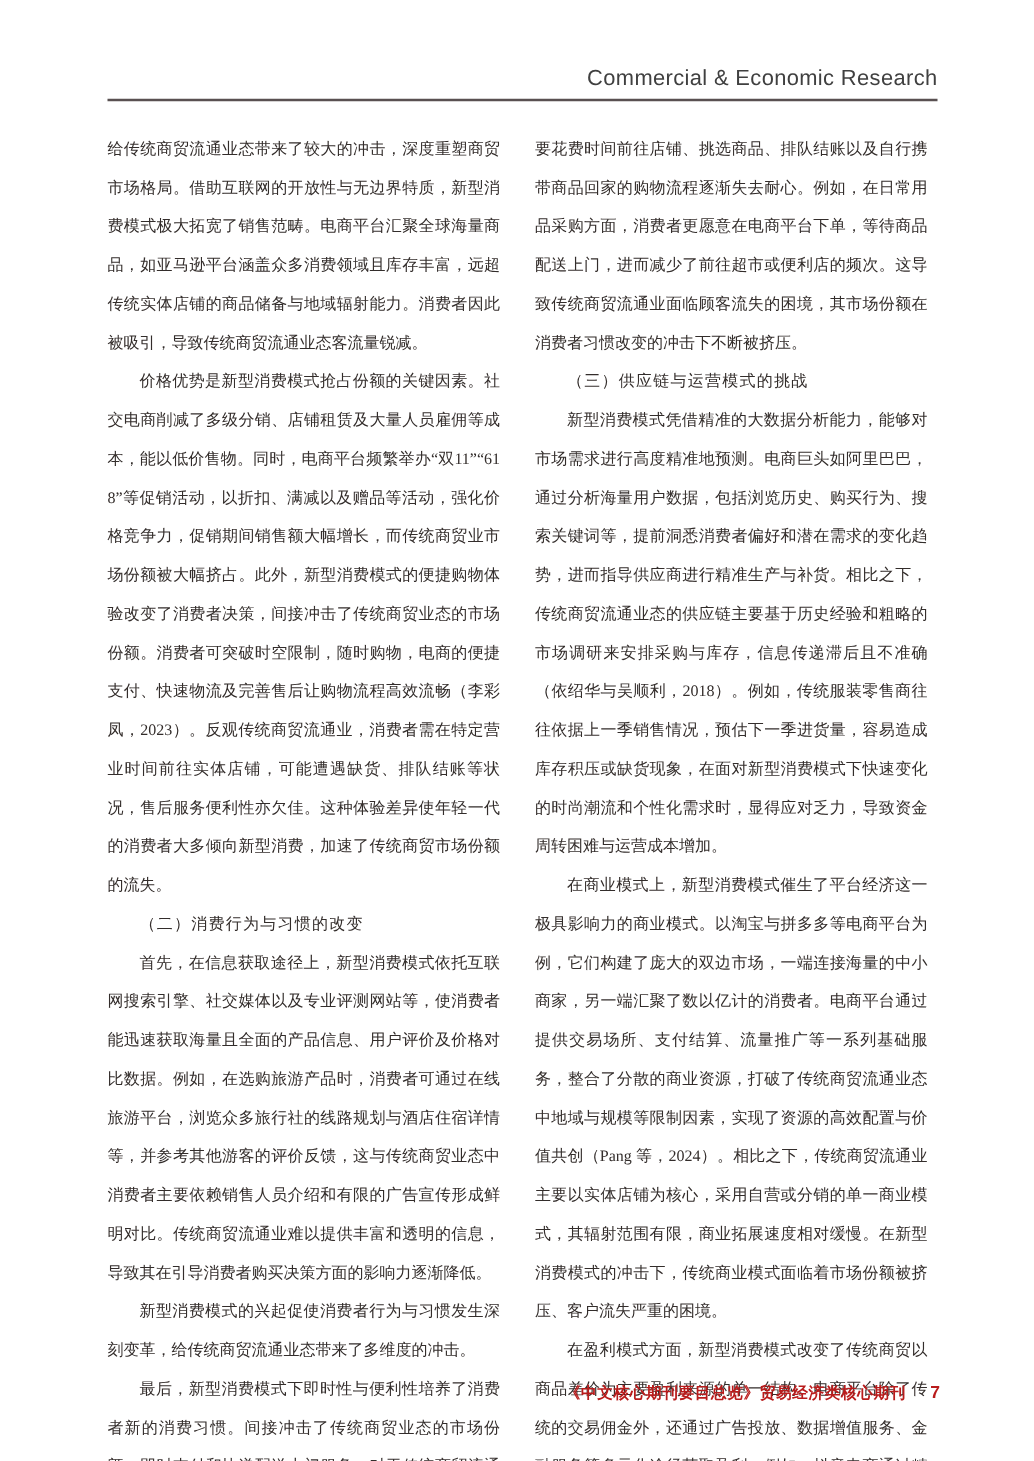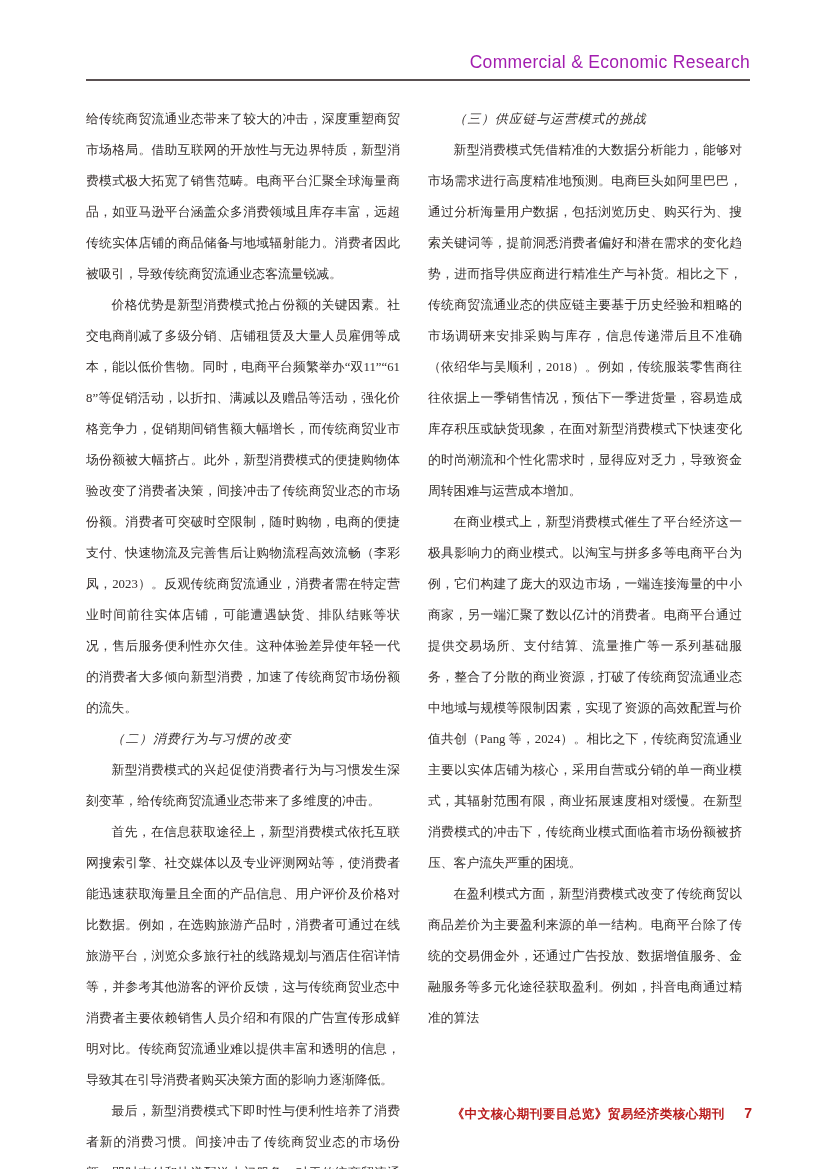--- a/index.html
+++ b/index.html
@@ -20,21 +20,21 @@
     position: absolute;
     left: 86px;
     top: 52px;
     width: 664px;
     text-align: right;
   }
   .header-title {
     font-family: "Liberation Sans", "DejaVu Sans", sans-serif;
     font-size: 17.5px;
     letter-spacing: 0.3px;
-    color: #a21caf;
+    color: #404040;
   }
   .header-rule {
     position: absolute;
     left: 86px;
     top: 79px;
     width: 664px;
     height: 2px;
     background: var(--rule-color, #595051);
   }
   .column {
@@ -49,21 +49,20 @@
   .column-left  { left: 86px; }
   .column-right { left: 428px; }
   .column p {
     margin: 0;
     padding: 0;
     text-indent: 2em;
     word-break: break-all;
   }
   .column p.flush { text-indent: 0; }
   .column p.heading {
-    font-style: italic;
     letter-spacing: 1px;
   }
   .footer {
     position: absolute;
     left: 86px;
     top: 1105px;
     width: 666px;
     text-align: right;
     font-family: "Liberation Sans", "DejaVu Sans", sans-serif;
     font-size: 12.5px;
@@ -85,26 +84,27 @@
   <div class="header">
     <span class="header-title">Commercial &amp; Economic Research</span>
   </div>
 
   <div class="header-rule"></div>
 
   <div class="column column-left">
       <p class="flush">给传统商贸流通业态带来了较大的冲击，深度重塑商贸市场格局。借助互联网的开放性与无边界特质，新型消费模式极大拓宽了销售范畴。电商平台汇聚全球海量商品，如亚马逊平台涵盖众多消费领域且库存丰富，远超传统实体店铺的商品储备与地域辐射能力。消费者因此被吸引，导致传统商贸流通业态客流量锐减。</p>
       <p>价格优势是新型消费模式抢占份额的关键因素。社交电商削减了多级分销、店铺租赁及大量人员雇佣等成本，能以低价售物。同时，电商平台频繁举办“双11”“618”等促销活动，以折扣、满减以及赠品等活动，强化价格竞争力，促销期间销售额大幅增长，而传统商贸业市场份额被大幅挤占。此外，新型消费模式的便捷购物体验改变了消费者决策，间接冲击了传统商贸业态的市场份额。消费者可突破时空限制，随时购物，电商的便捷支付、快速物流及完善售后让购物流程高效流畅（李彩凤，2023）。反观传统商贸流通业，消费者需在特定营业时间前往实体店铺，可能遭遇缺货、排队结账等状况，售后服务便利性亦欠佳。这种体验差异使年轻一代的消费者大多倾向新型消费，加速了传统商贸市场份额的流失。</p>
       <p class="heading">（二）消费行为与习惯的改变</p>
+      <p>首先，在信息获取途径上，新型消费模式依托互联网搜索引擎、社交媒体以及专业评测网站等，使消费者能迅速获取海量且全面的产品信息、用户评价及价格对比数据。例如，在选购旅游产品时，消费者可通过在线旅游平台，浏览众多旅行社的线路规划与酒店住宿详情等，并参考其他游客的评价反馈，这与传统商贸业态中消费者主要依赖销售人员介绍和有限的广告宣传形成鲜明对比。传统商贸流通业难以提供丰富和透明的信息，导致其在引导消费者购买决策方面的影响力逐渐降低。</p>
       <p>新型消费模式的兴起促使消费者行为与习惯发生深刻变革，给传统商贸流通业态带来了多维度的冲击。</p>
-      <p>首先，在信息获取途径上，新型消费模式依托互联网搜索引擎、社交媒体以及专业评测网站等，使消费者能迅速获取海量且全面的产品信息、用户评价及价格对比数据。例如，在选购旅游产品时，消费者可通过在线旅游平台，浏览众多旅行社的线路规划与酒店住宿详情等，并参考其他游客的评价反馈，这与传统商贸业态中消费者主要依赖销售人员介绍和有限的广告宣传形成鲜明对比。传统商贸流通业难以提供丰富和透明的信息，导致其在引导消费者购买决策方面的影响力逐渐降低。</p>
       <p>最后，新型消费模式下即时性与便利性培养了消费者新的消费习惯。间接冲击了传统商贸业态的市场份额、即时支付和快递配送上门服务，对于传统商贸流通业态中，需</p>
     </div>
 
   <div class="column column-right">
+      <p class="flush">要花费时间前往店铺、挑选商品、排队结账以及自行携带商品回家的购物流程逐渐失去耐心。例如，在日常用品采购方面，消费者更愿意在电商平台下单，等待商品配送上门，进而减少了前往超市或便利店的频次。这导致传统商贸流通业面临顾客流失的困境，其市场份额在消费者习惯改变的冲击下不断被挤压。</p>
       <p class="heading">（三）供应链与运营模式的挑战</p>
       <p>新型消费模式凭借精准的大数据分析能力，能够对市场需求进行高度精准地预测。电商巨头如阿里巴巴，通过分析海量用户数据，包括浏览历史、购买行为、搜索关键词等，提前洞悉消费者偏好和潜在需求的变化趋势，进而指导供应商进行精准生产与补货。相比之下，传统商贸流通业态的供应链主要基于历史经验和粗略的市场调研来安排采购与库存，信息传递滞后且不准确（依绍华与吴顺利，2018）。例如，传统服装零售商往往依据上一季销售情况，预估下一季进货量，容易造成库存积压或缺货现象，在面对新型消费模式下快速变化的时尚潮流和个性化需求时，显得应对乏力，导致资金周转困难与运营成本增加。</p>
       <p>在商业模式上，新型消费模式催生了平台经济这一极具影响力的商业模式。以淘宝与拼多多等电商平台为例，它们构建了庞大的双边市场，一端连接海量的中小商家，另一端汇聚了数以亿计的消费者。电商平台通过提供交易场所、支付结算、流量推广等一系列基础服务，整合了分散的商业资源，打破了传统商贸流通业态中地域与规模等限制因素，实现了资源的高效配置与价值共创（Pang 等，2024）。相比之下，传统商贸流通业主要以实体店铺为核心，采用自营或分销的单一商业模式，其辐射范围有限，商业拓展速度相对缓慢。在新型消费模式的冲击下，传统商业模式面临着市场份额被挤压、客户流失严重的困境。</p>
       <p>在盈利模式方面，新型消费模式改变了传统商贸以商品差价为主要盈利来源的单一结构。电商平台除了传统的交易佣金外，还通过广告投放、数据增值服务、金融服务等多元化途径获取盈利。例如，抖音电商通过精准的算法</p>
     </div>
 
   <div class="footer">
     <span class="footer-note">《中文核心期刊要目总览》贸易经济类核心期刊</span>
     <span class="page-number">7</span>
   </div>

